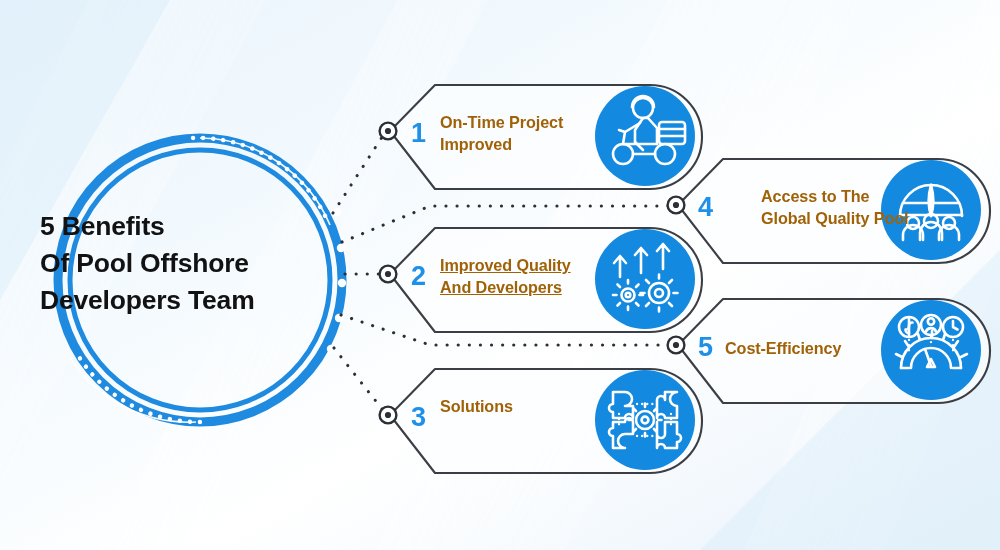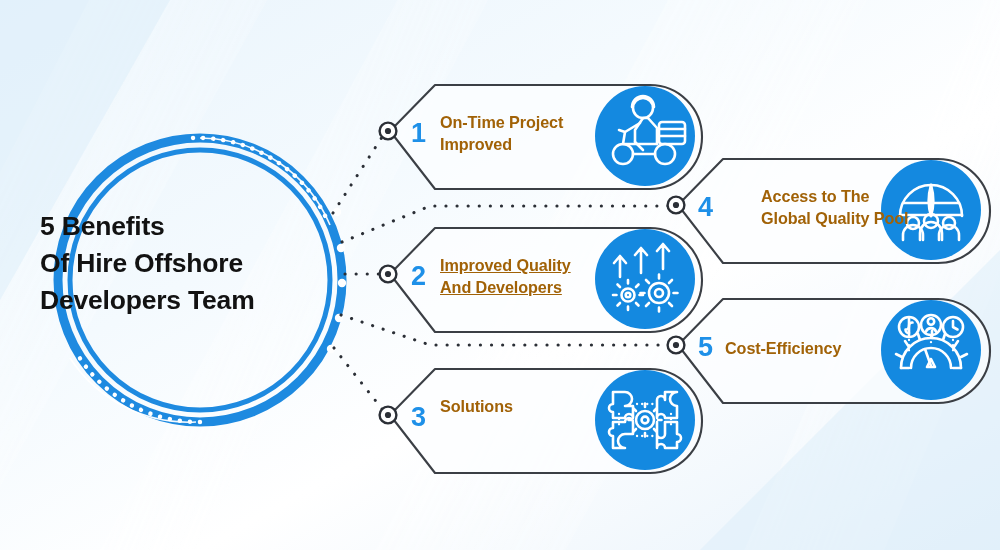--- a/index.html
+++ b/index.html
@@ -283,21 +283,21 @@
         <path d="M 0 -13 L 0 -3"></path>
         <path d="M 22 -10 L 22 2"></path>
       </g>
     </g>
   </svg>
 
   <div class="txtlayer">
 
     <div id="center-title">
       <span class="ln">5 Benefits</span>
-      <span class="ln">Of Hire Offshore</span>
+      <span class="ln">Of Pool Offshore</span>
       <span class="ln">Developers Team</span>
     </div>
 
     <div class="num" style="left:411px;top:120px;">1</div>
     <div class="ttl" style="left:440px;top:111px;">
       <span class="ln">On-Time Project</span>
       <span class="ln">Improved</span>
     </div>
 
     <div class="num" style="left:411px;top:263px;">2</div>

